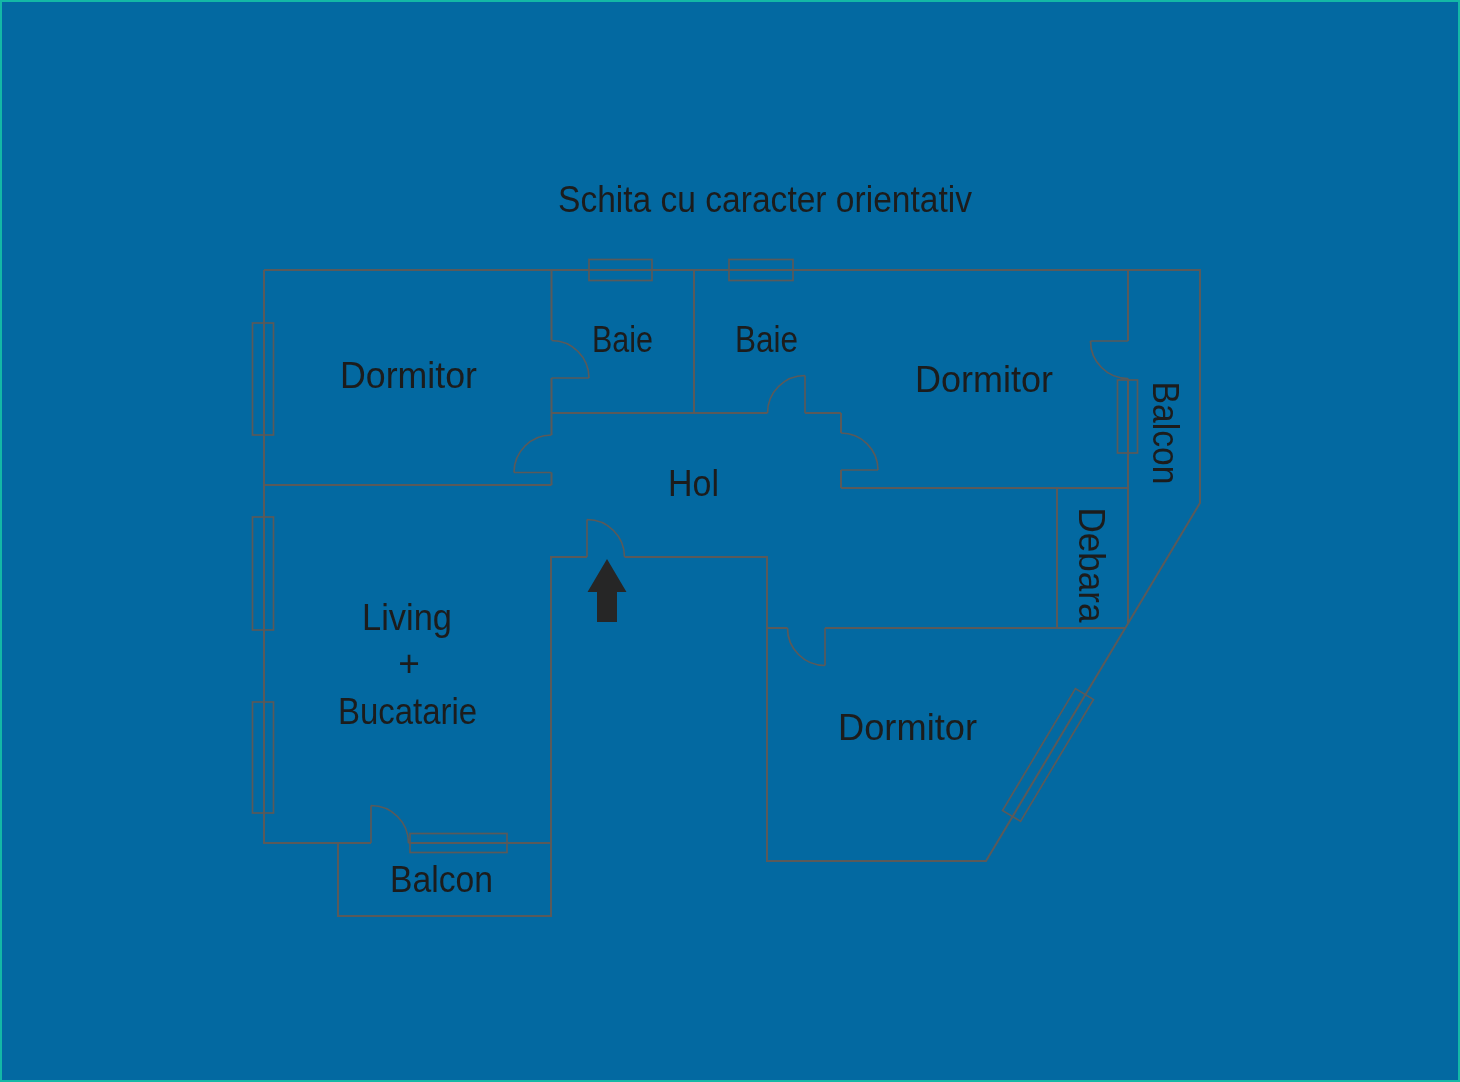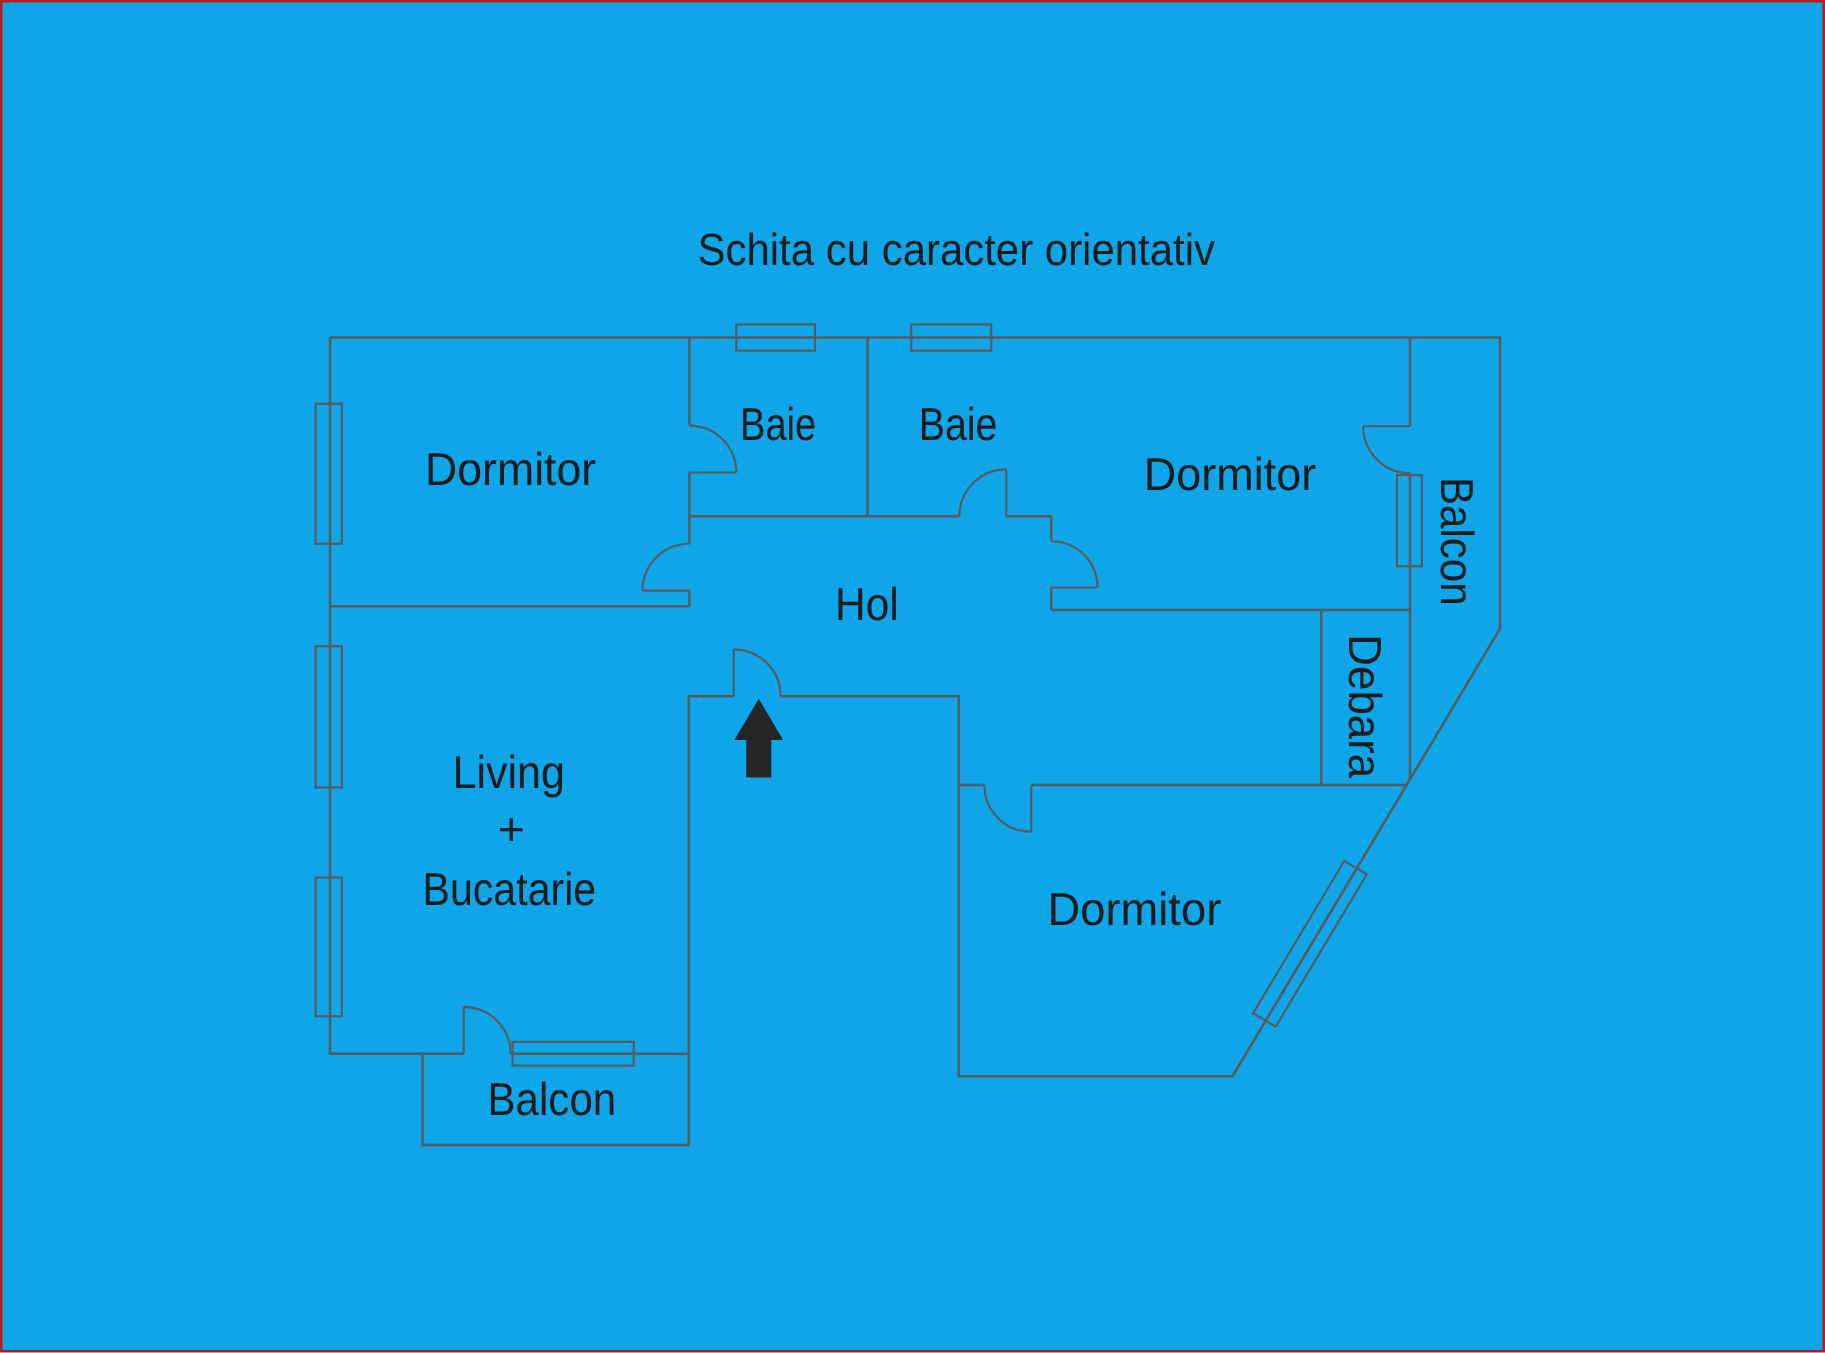--- a/index.html
+++ b/index.html
@@ -1,20 +1,20 @@
 <!DOCTYPE html>
 <html><head>
 <meta charset="utf-8">
 <style>
   html,body{margin:0;padding:0;background:#fff;}
   .page{
     position:relative;
     width:1456px;height:1078px;
-    border:2px solid #b91c1c;
-    background:#0ea5e9;
+    border:2px solid #14b8a6;
+    background:#0369a1;
     overflow:hidden;
     font-family:"Liberation Sans", sans-serif;
   }
   svg{position:absolute;left:0;top:0;}
   .wall{stroke:#5a5a5a;stroke-width:2;fill:none;}
   .door{stroke:#5a5a5a;stroke-width:1.7;fill:none;}
   .window{stroke:#5a5a5a;stroke-width:1.7;fill:none;}
   .label{fill:#1c1c1c;font-size:37px;}
   .title{fill:#1c1c1c;font-size:36px;}
   .arrow{fill:#262626;stroke:none;}

